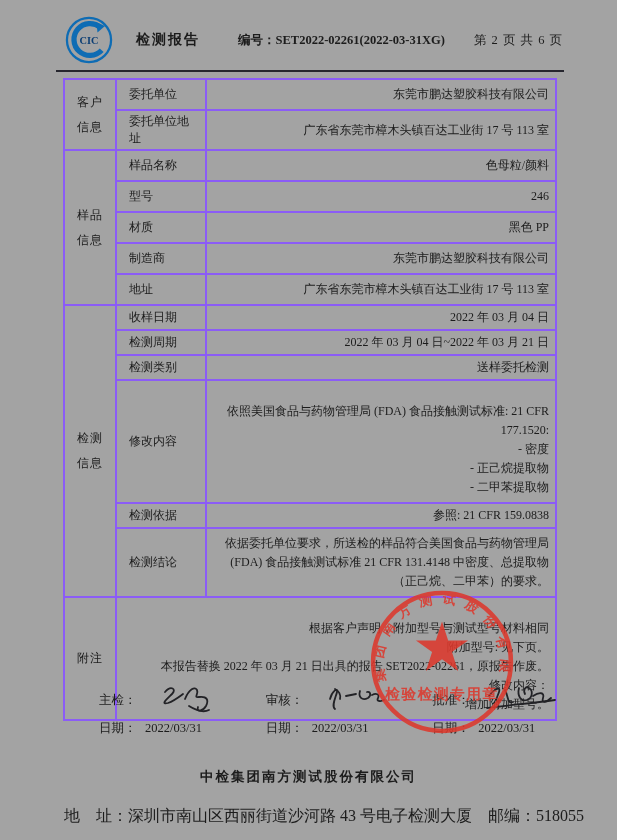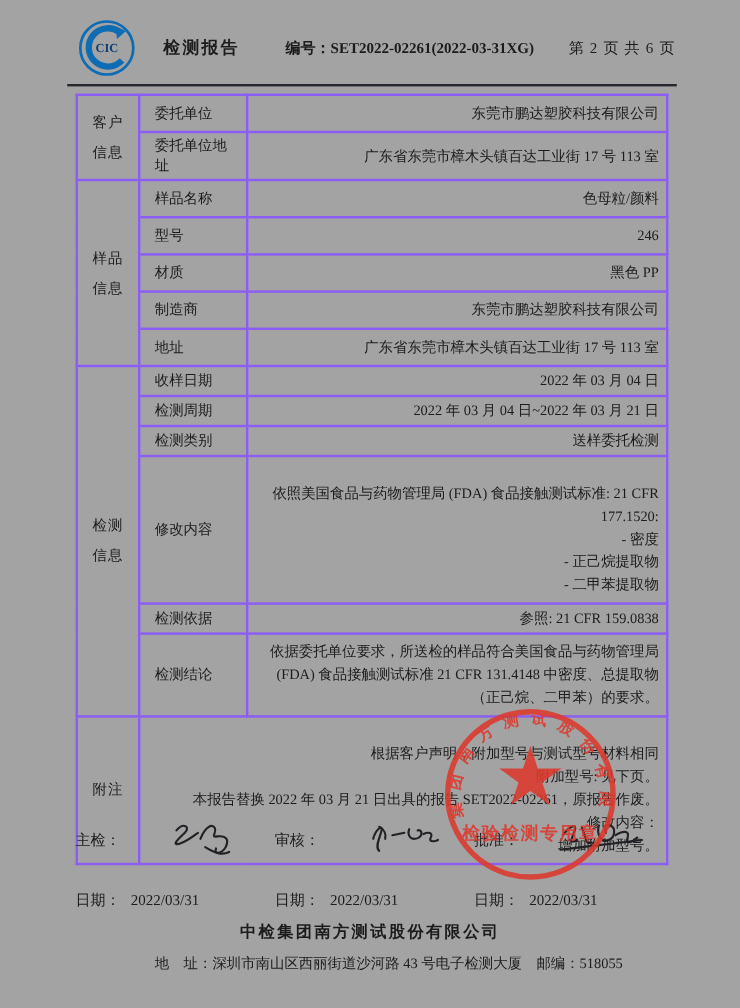--- a/index.html
+++ b/index.html
@@ -25,33 +25,33 @@
   .tbl td.val { padding-left:14px;text-align:right; }
   .tbl td.sec { text-align:center; padding:0; white-space:pre-line;
                 line-height:25px; letter-spacing:1px; }
   tr.rA { height:31px; }
   tr.rB { height:25px; }
   td.ml { white-space:pre-line; line-height:19px; padding-top:21px; padding-bottom:5px; }
   td.wrap { line-height:19px; padding-top:5px; padding-bottom:5px; text-align:justify; }
   
   .sigs { position:absolute; left:63px; top:680px; width:500px; display:flex; z-index:2; }
   .sig-col { width:166px; display:grid; grid-template-columns:46px 1fr;
-             row-gap:22px; align-items:center; font-size:12.5px; }
+             align-items:center; font-size:12.5px;margin-left:36px; }
   .sig-col .lbl { white-space:nowrap; }
   .sig-draw { display:flex; justify-content:center; align-items:flex-end; height:40px; }
   .sig-date { text-align:left; font-size:12.5px; }
   .ink path { stroke:#222226; stroke-width:1.8; fill:none;
               stroke-linecap:round; stroke-linejoin:round; }
   
   .stamp { position:absolute; left:366px; top:586px; width:152px; height:152px;
            z-index:5; opacity:0.88; pointer-events:none; }
   
   .ftr { position:absolute; left:0; top:768px; width:617px; text-align:center; }
   .ftr-co { font-weight:bold; font-size:13.5px; letter-spacing:2px; }
-  .ftr-line { font-size:12px; margin-top:9px;padding-left:31px; }
+  .ftr-line { font-size:16px; margin-top:20px;padding-left:31px; }
   .ftr a, .ftr .link { color:#0000cc; text-decoration:underline; }
 </style>
 </head>
 <body>
 
 <div class="page">
 
   <div class="hdr">
     <svg class="logo" width="62" height="52" viewBox="0 0 66 54">
       <ellipse cx="33" cy="27" rx="23.5" ry="23.5" fill="none" stroke="#0e6cb4" stroke-width="2.4"></ellipse>

